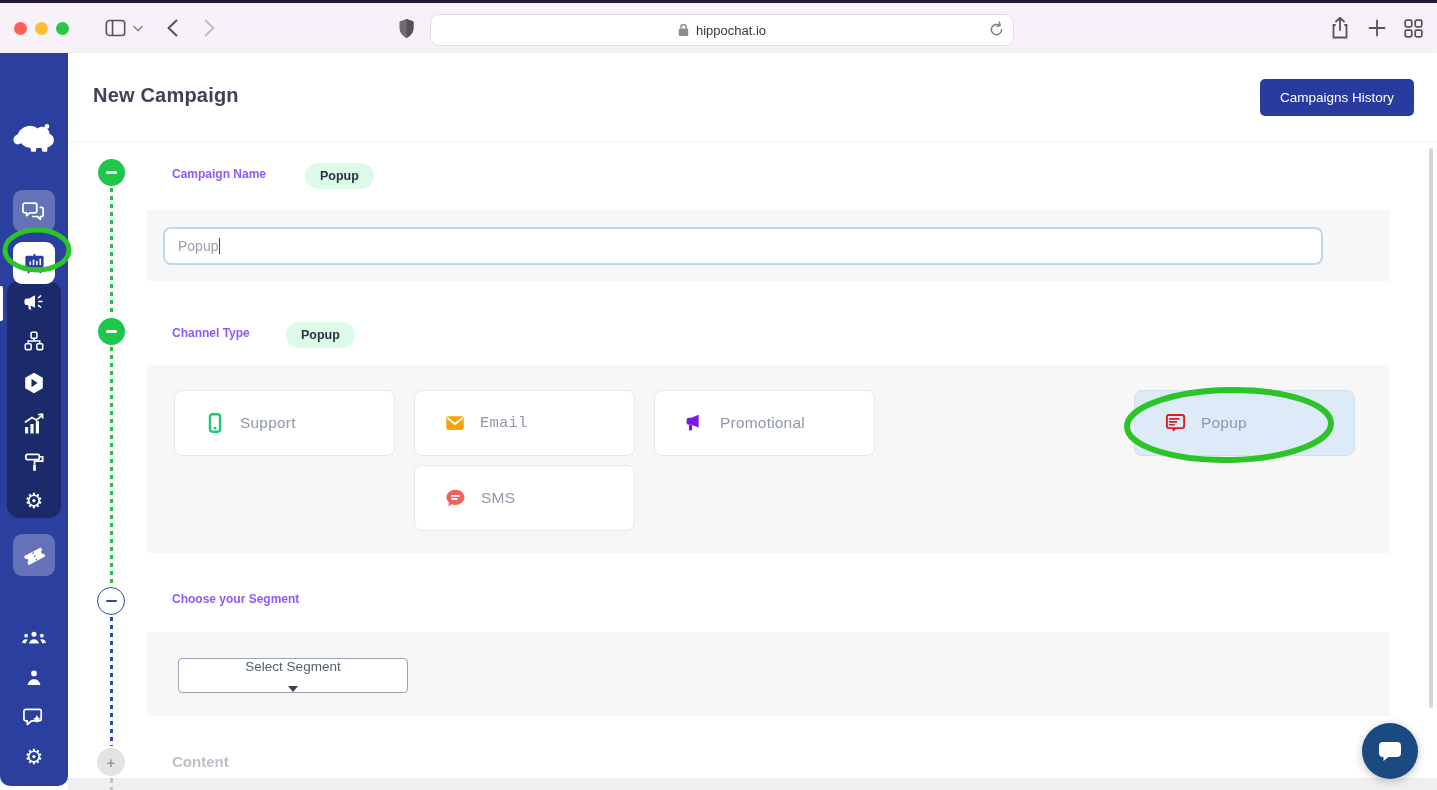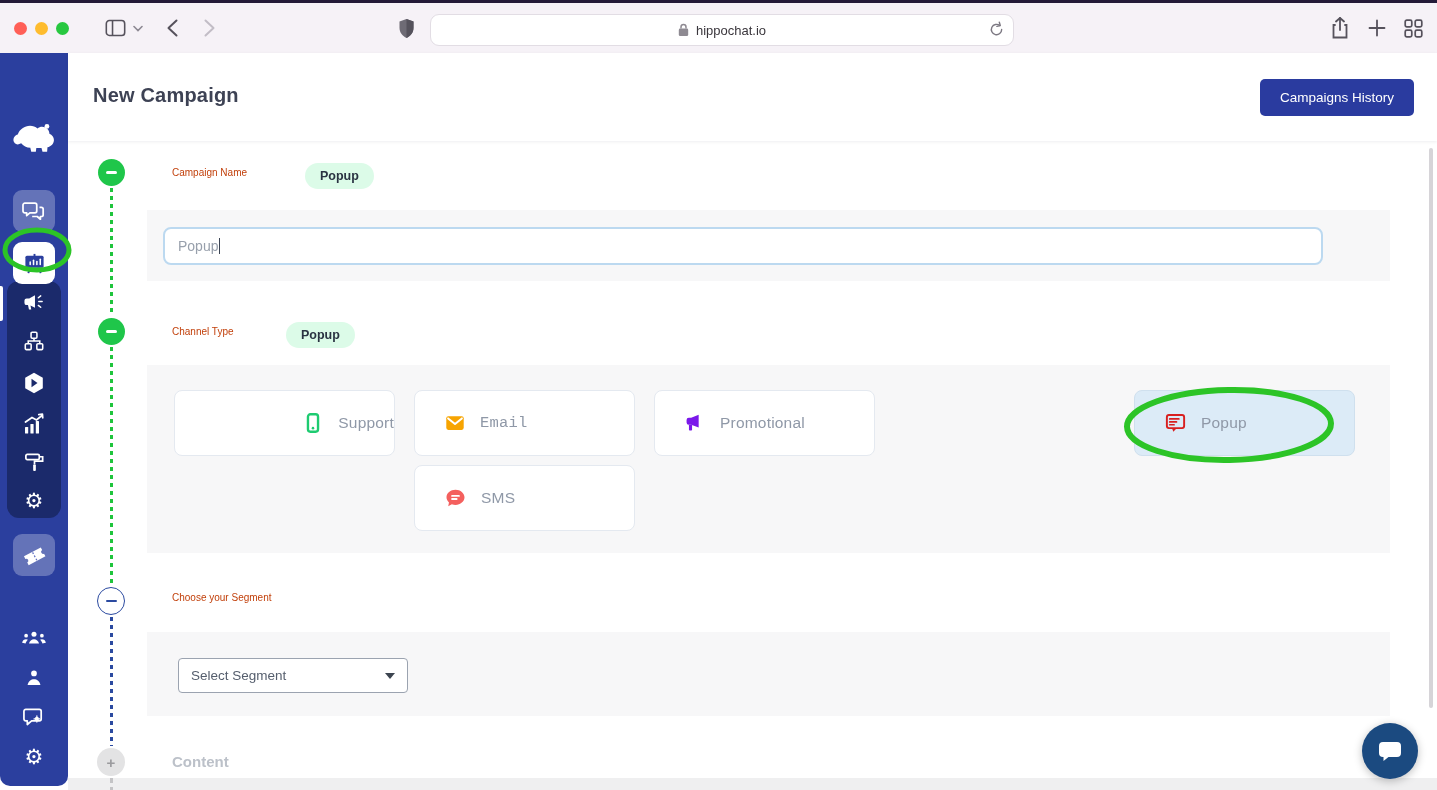--- a/index.html
+++ b/index.html
@@ -38,38 +38,38 @@
 
   
   .stepcircle{border-radius:50%;display:flex;align-items:center;justify-content:center;}
   .minus{display:block;width:11px;height:2.6px;border-radius:2px;}
   .plus{font-size:15px;color:#9b9b9e;font-weight:700;line-height:1;}
   .dots{width:3px;}
   .dots-green{background-image:repeating-linear-gradient(to bottom,#1fc43c 0 4px,transparent 4px 8px);}
   .dots-blue{background-image:repeating-linear-gradient(to bottom,#2b4aa0 0 4px,transparent 4px 8px);}
   .dots-gray{background-image:repeating-linear-gradient(to bottom,#c4c4c6 0 5px,transparent 5px 9px);}
 
-  .seclabel{font-size:10px;font-weight:400;color:#c2410c;}
+  .seclabel{font-size:12px;font-weight:700;color:#8b5cf6;}
   .badge{display:inline-block;background:#dcfbe8;color:#2a3342;font-size:12.5px;font-weight:700;
          border-radius:13px;padding:6px 15px;}
   .panel{background:#f7f7f8;}
   .nameinput{position:absolute;left:16px;top:17px;width:1143px;height:34px;background:#fff;
              border:2px solid #bcd9f0;border-radius:8px;display:flex;align-items:center;padding-left:13px;
              font-size:14px;color:#98a0ac;}
   .caret{display:inline-block;width:1px;height:16px;background:#3b4352;margin-left:1px;}
 
   .card{position:absolute;width:219px;height:64px;background:#fff;border:1px solid #e4e9f0;border-radius:8px;
         display:flex;align-items:center;cursor:pointer;}
   .card .cicon{margin-left:29px;margin-right:14px;}
   .card .clabel{font-size:15.5px;font-weight:500;color:#8f98a7;letter-spacing:.2px;}
   .card.selected{background:#dcebf7;border-color:#cfe0ee;}
 
   .selectbox{position:absolute;left:31px;top:26px;width:204px;height:33px;background:#fff;border:1px solid #9ba3b0;
              border-radius:4px;display:flex;align-items:center;font-size:13.5px;color:#555e6d;padding:0 12px;
-             justify-content:space-between;cursor:pointer;}
+             justify-content:space-between;cursor:pointer;flex-direction:column;}
   .selcaret{width:0;height:0;border-left:5px solid transparent;border-right:5px solid transparent;
             border-top:6px solid #3c4450;}
 
   .graylabel{font-size:15px;font-weight:600;color:#bcc1c9;text-align:center;}
   .chatwidget{left:1362px;top:723px;width:56px;height:56px;border-radius:50%;background:#1b4a80;
               display:flex;align-items:center;justify-content:center;box-shadow:0 2px 8px rgba(0,0,0,.25);cursor:pointer;}
   .scrollthumb{left:1429px;top:148px;width:4px;height:560px;background:#d6d4d8;border-radius:2px;}
 </style>
 </head>
 <body>
@@ -314,21 +314,21 @@
   </div>
 
   <div class="abs stepcircle" style="left:98px;top:318px;width:27px;height:27px;background:#1fc64a;">
       <span class="minus" style="background:#fff;"></span>
     </div>
   <span class="abs seclabel" style="left:172px;top:326px;">Channel Type</span>
   <span class="abs badge" style="left:286px;top:322px;">Popup</span>
 
   <div class="abs panel" style="left:147px;top:365px;width:1243px;height:188px;">
 
-    <div class="card" style="left:27px;top:25px;justify-content:flex-end;">
+    <div class="card" style="left:27px;top:25px;">
       <span class="cicon">
           <svg width="22" height="22" viewBox="0 0 24 24">
             <rect x="6.5" y="2.5" width="11" height="19" rx="2.6" fill="none" stroke="#1ecb71" stroke-width="2.6"></rect>
             <circle cx="12" cy="17.6" r="1.4" fill="#1ecb71"></circle>
           </svg>
         </span>
       <span class="clabel">Support</span>
     </div>
 
     <div class="card" style="left:267px;top:25px;font-family:Liberation Mono, monospace;">

